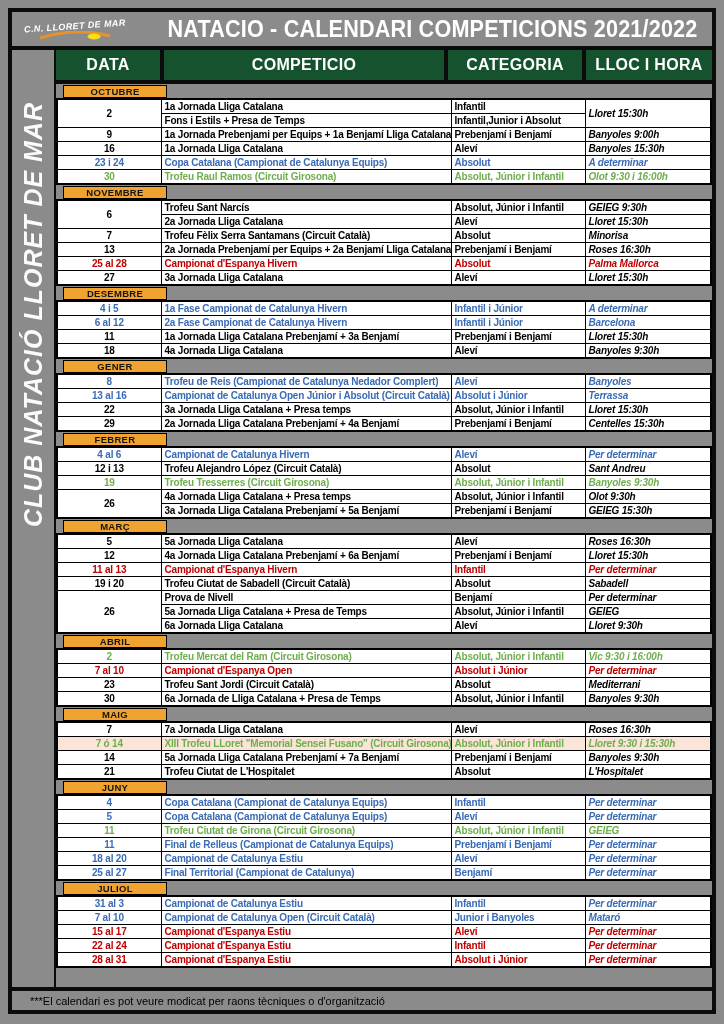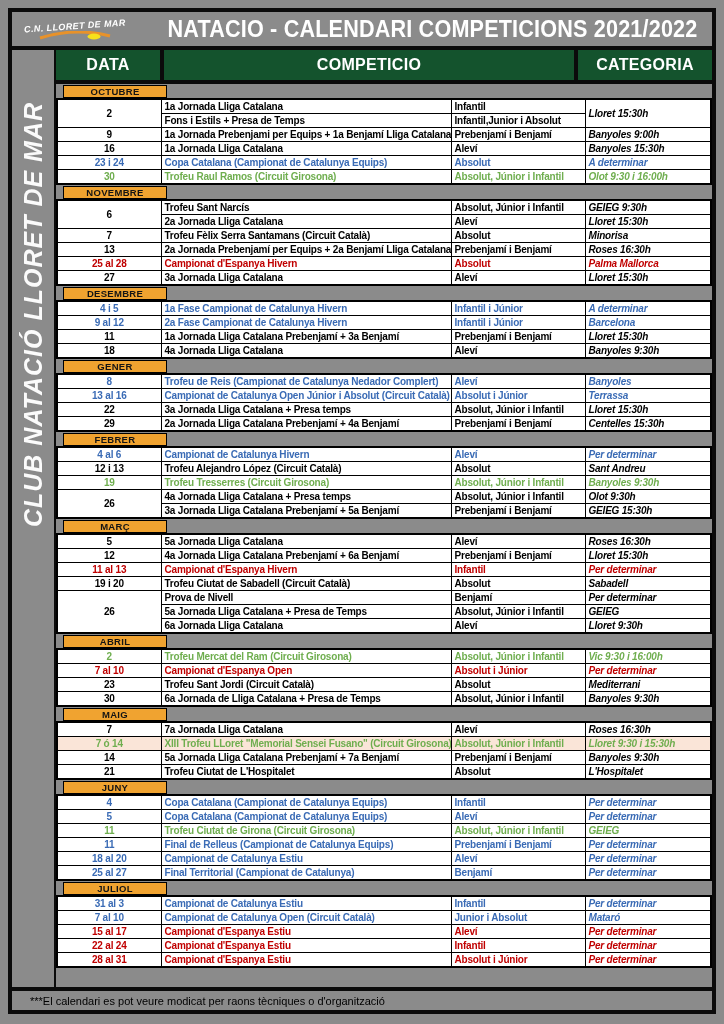--- a/index.html
+++ b/index.html
@@ -74,20 +74,21 @@
 
   <div class="main">
     <div class="sidebar">
       <div class="sidebar-text">CLUB NATACIÓ LLORET DE MAR</div>
     </div>
     <div class="right">
       <div class="cols-row">
         <div class="colh colh-date">DATA</div>
         <div class="colh colh-comp">COMPETICIO</div>
         <div class="colh colh-cat">CATEGORIA</div>
+        <div class="colh colh-place">LLOC I HORA</div>
       </div>
       <div class="months">
           <div class="month-band">
             <div class="month-tag">OCTUBRE</div>
           </div>
           <table class="month-table">
             <colgroup>
               <col style="width: 104px;">
               <col>
               <col style="width: 134px;">
@@ -189,21 +190,21 @@
               <col style="width: 126px;">
             </colgroup>
             <tbody>
               <tr class="c-blue">
                 <td class="date">4 i 5</td>
                 <td class="comp">1a Fase Campionat de Catalunya Hivern</td>
                 <td class="cat">Infantil i Júnior</td>
                 <td class="place">A determinar</td>
               </tr>
               <tr class="c-blue">
-                <td class="date">9 al 12</td>
+                <td class="date">6 al 12</td>
                 <td class="comp">2a Fase Campionat de Catalunya Hivern</td>
                 <td class="cat">Infantil i Júnior</td>
                 <td class="place">Barcelona</td>
               </tr>
               <tr class="c-black">
                 <td class="date">11</td>
                 <td class="comp">1a Jornada Lliga Catalana Prebenjamí + 3a Benjamí</td>
                 <td class="cat">Prebenjamí i Benjamí</td>
                 <td class="place">Lloret 15:30h</td>
               </tr>
@@ -483,21 +484,21 @@
             <tbody>
               <tr class="c-blue">
                 <td class="date">31 al 3</td>
                 <td class="comp">Campionat de Catalunya Estiu</td>
                 <td class="cat">Infantil</td>
                 <td class="place">Per determinar</td>
               </tr>
               <tr class="c-blue">
                 <td class="date">7 al 10</td>
                 <td class="comp">Campionat de Catalunya Open (Circuit Català)</td>
-                <td class="cat">Junior i Absolut</td>
+                <td class="cat">Junior i Banyoles</td>
                 <td class="place">Mataró</td>
               </tr>
               <tr class="c-red">
                 <td class="date">15 al 17</td>
                 <td class="comp">Campionat d'Espanya Estiu</td>
                 <td class="cat">Aleví</td>
                 <td class="place">Per determinar</td>
               </tr>
               <tr class="c-red">
                 <td class="date">22 al 24</td>

